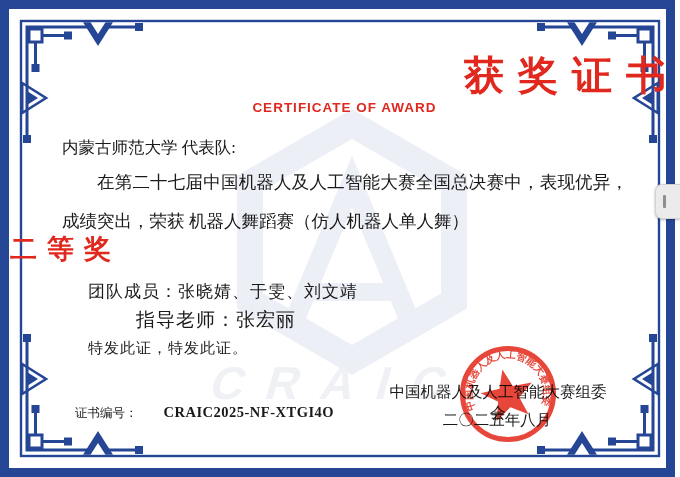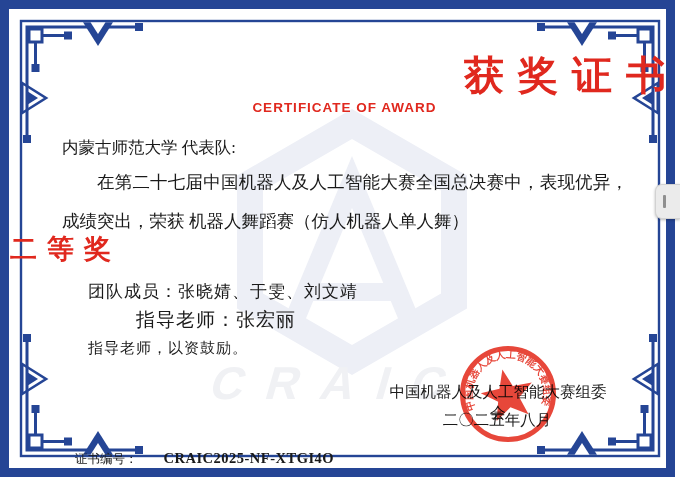--- a/index.html
+++ b/index.html
@@ -40,21 +40,21 @@
     left:0;right:0;top:231px;text-align:left;
     font-size:27px;font-weight:bold;color:#e0281e;letter-spacing:10px;text-indent:10px;
   }
   .team{left:88px;top:280px;font-size:17px;letter-spacing:1px;}
   .advisor{left:88px;top:307px;font-size:19px;letter-spacing:1px;margin-left:48px;}
   .issue{left:88px;top:339px;font-size:15px;letter-spacing:1px;}
   .certno-row{left:75px;top:404px;display:flex;align-items:baseline;gap:12px;}
   .certno-label{font-size:12.5px;}
   .certno-value{
     font-family:"Liberation Serif","DejaVu Serif",serif;
-    font-weight:bold;font-size:14.5px;letter-spacing:0.5px;margin-left:14px;margin-top:46px;
+    font-weight:bold;font-size:14.5px;letter-spacing:0.5px;margin-left:14px;
   }
   .org{left:387px;top:382px;width:222px;text-align:center;font-size:15.5px;z-index:4;}
   .date{left:442px;top:410px;width:110px;text-align:center;font-size:15.5px;z-index:4;}
   
   #seal-svg{
     position:absolute;left:457px;top:344px;width:102px;height:102px;
     z-index:5;mix-blend-mode:multiply;opacity:.93;pointer-events:none;
   }
   
   .side-handle{
@@ -105,21 +105,21 @@
   </g>
 </svg>
 
 <div class="txt title-cn">获奖证书</div>
 <div class="txt title-en">CERTIFICATE OF AWARD</div>
 <div class="txt recipient">内蒙古师范大学 代表队:</div>
 <div class="txt body-par">在第二十七届中国机器人及人工智能大赛全国总决赛中，表现优异，成绩突出，荣获 机器人舞蹈赛（仿人机器人单人舞）</div>
 <div class="txt award">二等奖</div>
 <div class="txt team">团队成员：张晓婧、于雯、刘文靖</div>
 <div class="txt advisor">指导老师：张宏丽</div>
-<div class="txt issue">指导老师，以资鼓励。</div>
+<div class="txt issue">特发此证，特发此证。</div>
 <div class="txt certno-row">
   <span class="certno-label">证书编号：</span>
   <span class="certno-value">CRAIC2025-NF-XTGI4O</span>
 </div>
 <div class="txt org">中国机器人及人工智能大赛组委会</div>
 <div class="txt date">二〇二五年八月</div>
 
 <svg id="seal-svg" viewBox="0 0 102 102" aria-hidden="true">
   <circle cx="51" cy="50" r="45.5" fill="none" stroke="#e5392b" stroke-width="5"></circle>
   <path id="seal-text-arc" d="M 18.4 65.2 A 36 36 0 1 1 83.6 65.2" fill="none" stroke="none"></path>

